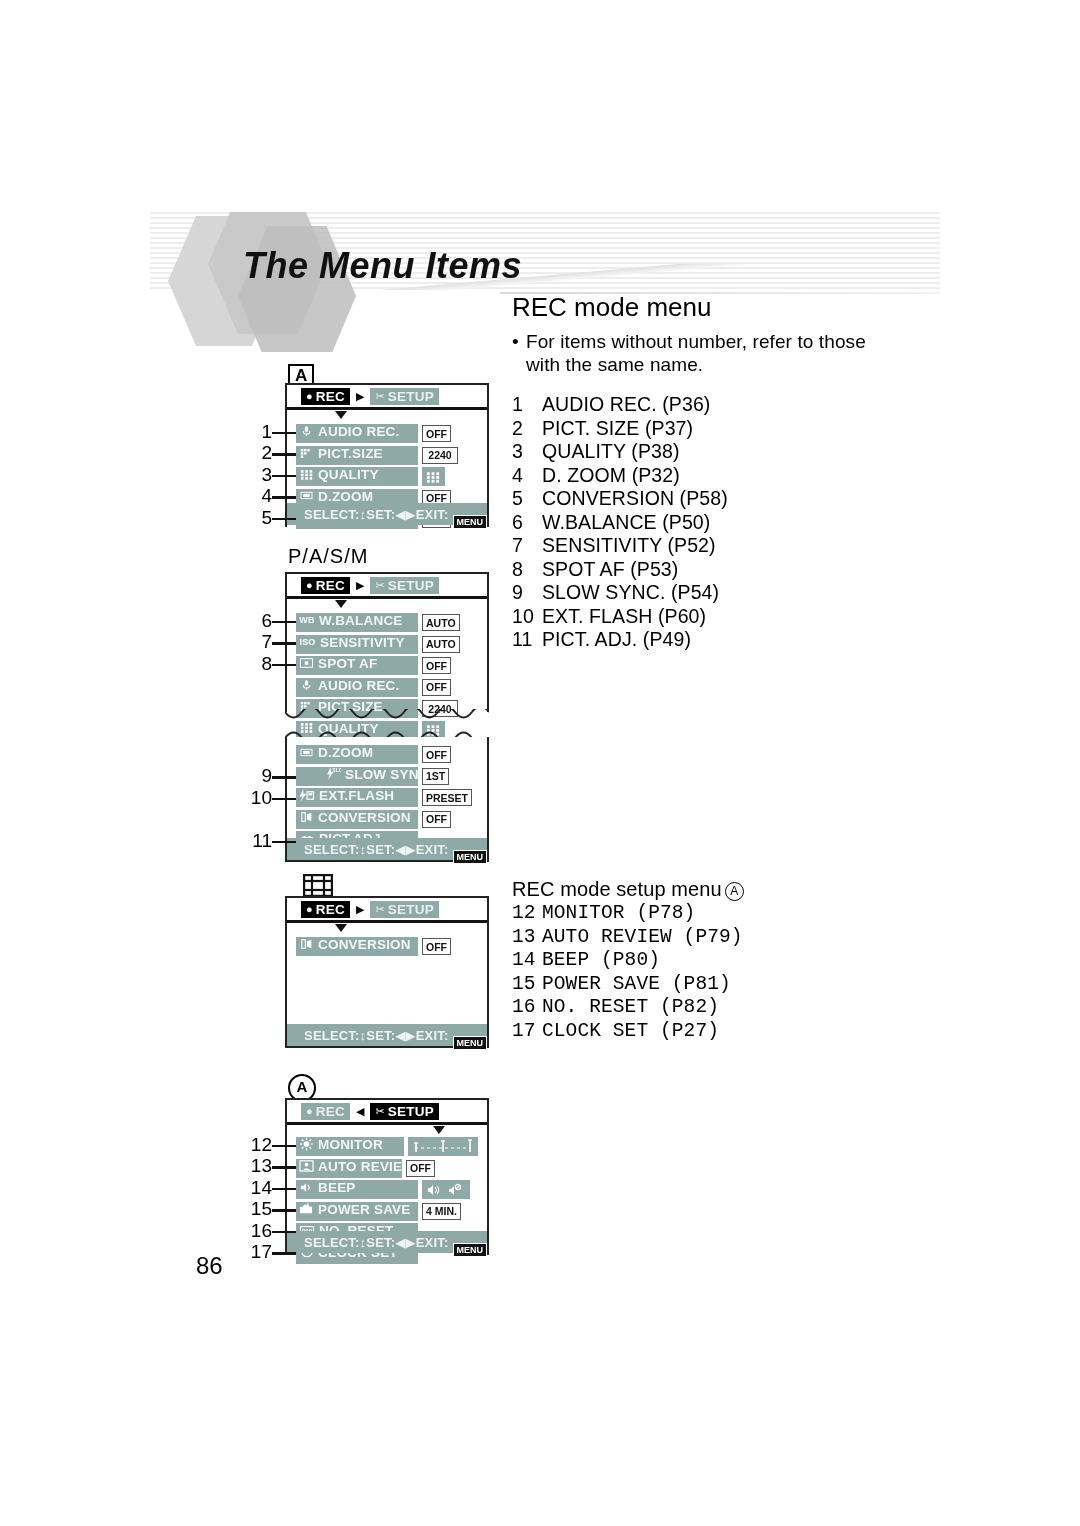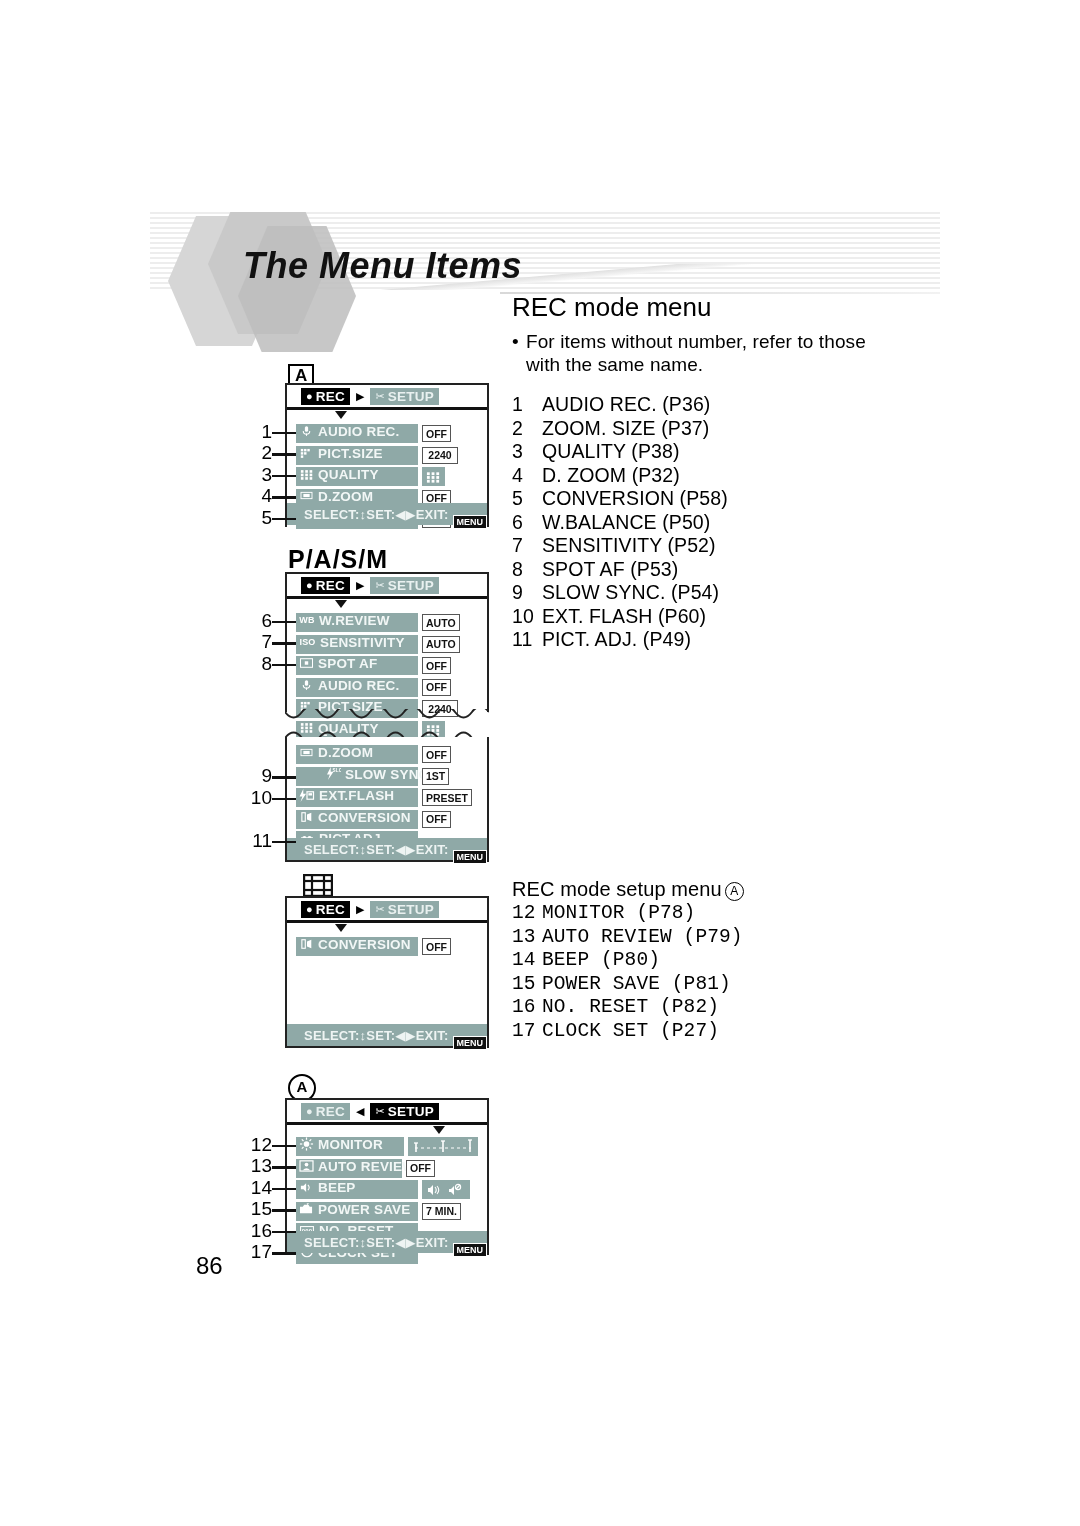--- a/index.html
+++ b/index.html
@@ -75,21 +75,21 @@
      font-size:13px;font-weight:bold;letter-spacing:.2px;}
   .statusbar .menukey{background:#111;color:#fff;font-size:9px;padding:1px 3px;
      border:1.5px solid #fff;margin-left:4px;letter-spacing:0;margin-top:16px;}
   .sb-item{display:flex;align-items:center;}
 
   
   .markA{position:absolute;font-size:17px;font-weight:bold;border:2.2px solid #000;
      padding:0 5px;line-height:19px;background:#fff;}
   .markCircle{position:absolute;width:24px;height:24px;border:2px solid #000;border-radius:50%;
      text-align:center;line-height:22px;font-size:15px;font-weight:bold;}
-  .pasm{position:absolute;font-size:25px;letter-spacing:1px;font-weight:bold;}
+  .pasm{position:absolute;font-size:20px;letter-spacing:1px;}
   .filmico{position:absolute;width:30px;height:23px;}
 
   
   .lead{position:absolute;font-size:19px;text-align:right;}
   .leadline{position:absolute;height:2.5px;background:#111;}
 
   
   .wave{position:absolute;width:204px;height:16px;}
 
   #page-no{position:absolute;left:196px;top:1252px;font-size:24px;}
@@ -111,21 +111,21 @@
 
 <div class="rcol" id="rec-mode-heading">REC mode menu</div>
 
 <div class="rcol" id="rec-note">
   <span class="bullet">•</span>
   <span class="ntext">For items without number, refer to those with the same name.</span>
 </div>
 
 <ul class="rcol numlist" id="rec-items">
     <li><span class="n">1</span><span>AUDIO REC. (P36)</span></li>
-    <li><span class="n">2</span><span>ZOOM. SIZE (P37)</span></li>
+    <li><span class="n">2</span><span>PICT. SIZE (P37)</span></li>
     <li><span class="n">3</span><span>QUALITY (P38)</span></li>
     <li><span class="n">4</span><span>D. ZOOM (P32)</span></li>
     <li><span class="n">5</span><span>CONVERSION (P58)</span></li>
     <li><span class="n">6</span><span>W.BALANCE (P50)</span></li>
     <li><span class="n">7</span><span>SENSITIVITY (P52)</span></li>
     <li><span class="n">8</span><span>SPOT AF (P53)</span></li>
     <li><span class="n">9</span><span>SLOW SYNC. (P54)</span></li>
     <li><span class="n">10</span><span>EXT. FLASH (P60)</span></li>
     <li><span class="n">11</span><span>PICT. ADJ. (P49)</span></li>
   </ul>
@@ -275,21 +275,21 @@
       <span class="tabico">✂</span>
       <span>SETUP</span>
     </span>
   </div>
   <div class="rowarea">
     <div class="caret"></div>
     <div class="rowlist">
         <div class="mrow">
           <span class="mlabel" style="width: 122px;">
             <span class="ic" style="font-size: 9px; font-weight: bold; min-width: 16px;">WB</span>
-            <span>W.REVIEW</span>
+            <span>W.BALANCE</span>
           </span>
           <span class="mval wide">AUTO</span>
         </div>
         <div class="mrow">
           <span class="mlabel" style="width: 122px;">
             <span class="ic" style="font-size: 9px; font-weight: bold; min-width: 17px;">ISO</span>
             <span>SENSITIVITY</span>
           </span>
           <span class="mval wide">AUTO</span>
         </div>
@@ -596,21 +596,21 @@
         <div class="mrow">
           <span class="mlabel" style="width: 122px;">
             <span class="ic">
               <svg xmlns="http://www.w3.org/2000/svg" width="15" height="13" viewBox="0 0 16 14">
                 <path d="M1 5 L4 5 L5.5 3 L10 3 L11.5 5 L14 5 L14 12 L1 12 Z" fill="#ffffff"></path>
                 <text x="8" y="4" font-size="5" fill="#ffffff">z</text>
               </svg>
             </span>
             <span>POWER SAVE</span>
           </span>
-          <span class="mval wide">7 MIN.</span>
+          <span class="mval wide">4 MIN.</span>
         </div>
         <div class="mrow">
           <span class="mlabel" style="width: 122px;">
             <span class="ic">
               <svg xmlns="http://www.w3.org/2000/svg" width="16" height="12" viewBox="0 0 16 14">
                 <rect x="0.5" y="3" width="15" height="8" fill="none" stroke="#ffffff" stroke-width="1.2"></rect>
                 <text x="8" y="10" font-size="7" font-weight="bold" fill="#ffffff" text-anchor="middle">000</text>
               </svg>
             </span>
             <span>NO. RESET</span>

